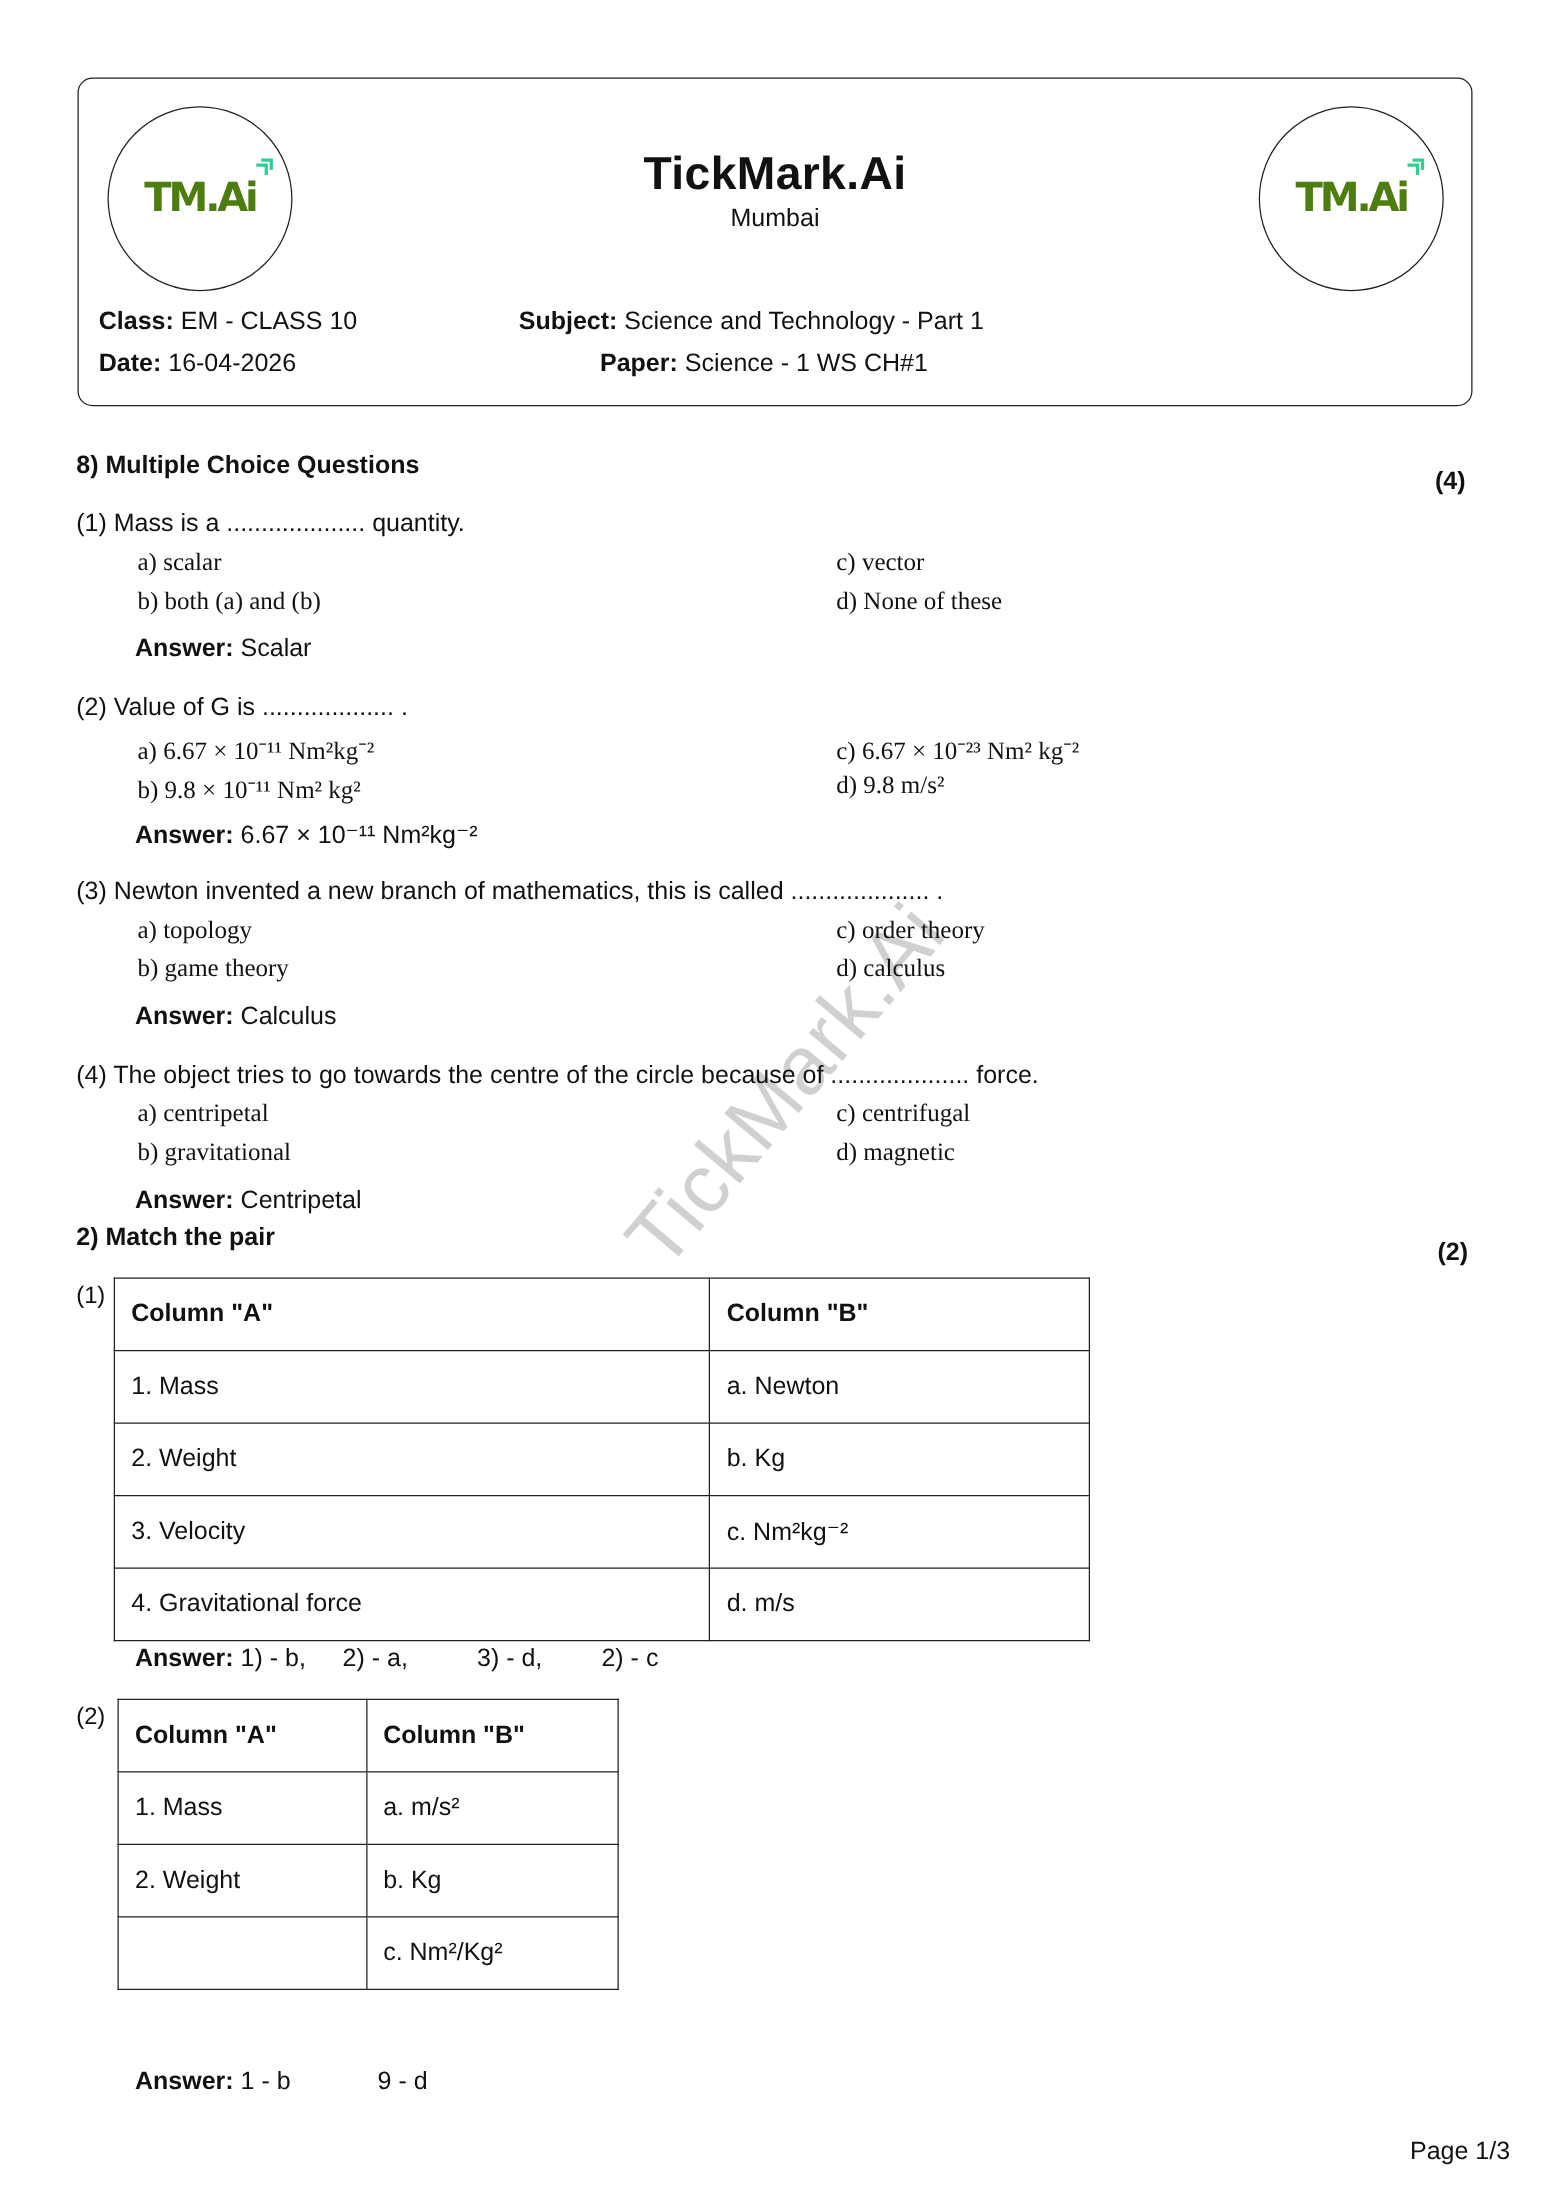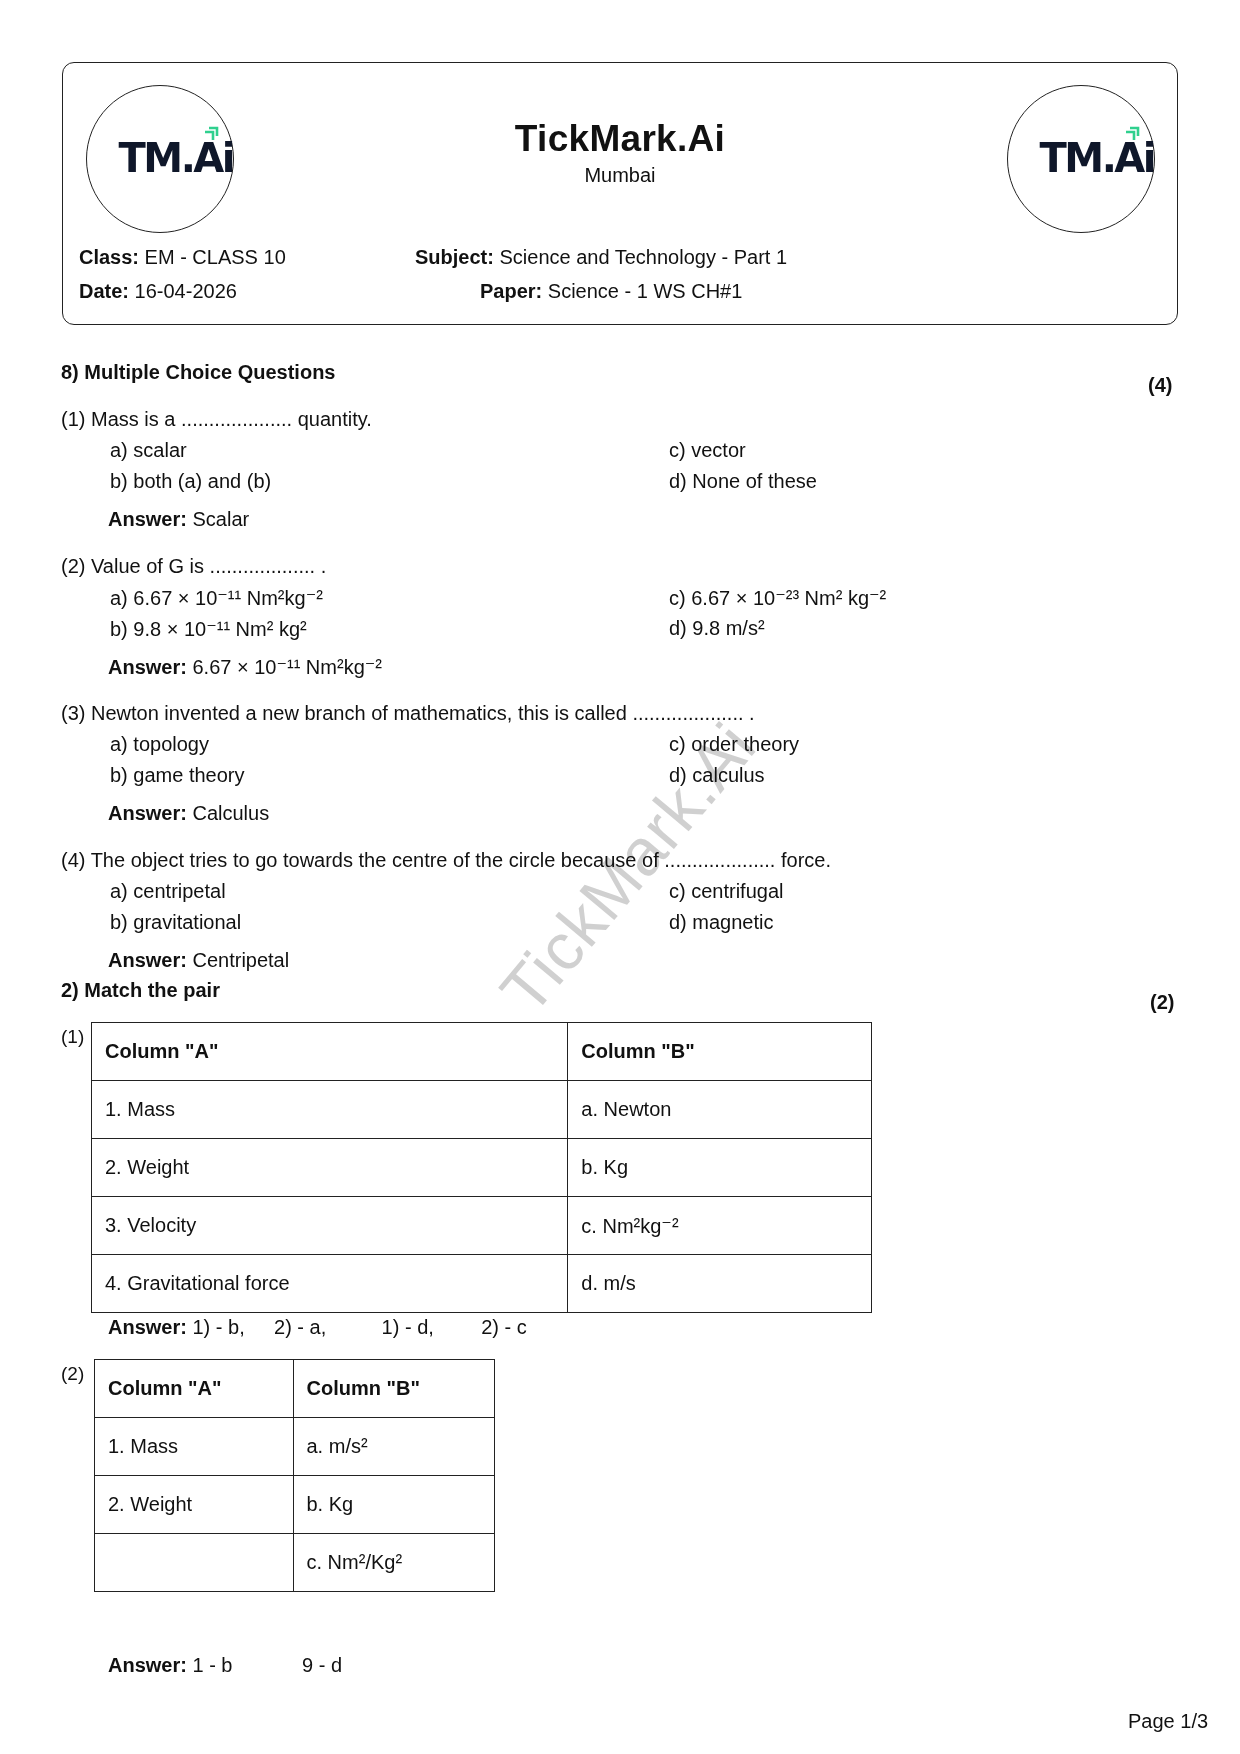--- a/index.html
+++ b/index.html
@@ -25,26 +25,26 @@
     position: absolute;
     width: 148px; height: 148px;
     border: 1.3px solid #222;
     border-radius: 50%;
     background: #fff;
   }
   .logo-text {
     position: absolute;
     left: 0; right: 0;
     top: 48px;
-    text-align: right;
+    text-align: center;
     font-family: "DejaVu Sans", sans-serif;
     font-weight: bold;
-    font-size: 40px;
+    font-size: 32px;
     letter-spacing: -2.5px;
-    color: #0f172a;
+    color: #4d7c0f;
     line-height: 48px;
   }
   .logo-arrow {
     position: absolute;
     right: 14px; top: 40px;
     width: 16px; height: 16px;
   }
   .title {
     position: absolute; left: 0; width: 1240px; top: 118px;
     text-align: center;
@@ -53,21 +53,21 @@
   .subtitle {
     position: absolute; left: 0; width: 1240px; top: 164px;
     text-align: center;
     font-size: 20px;
   }
   .meta { font-size: 20px; }
 
   .section-title { font-size: 20px; font-weight: bold; }
   .marks { font-size: 20px; font-weight: bold; }
   .q { font-size: 20px; }
-  .opt { font-size: 20px; }
+  .opt { font-size: 20px; font-family: Liberation Serif, serif; }
   .ans { font-size: 20px; }
 
   table.match {
     position: absolute;
     border-collapse: collapse;
     font-size: 20px;
   }
   table.match td {
     border: 1.6px solid #222;
     padding: 0 13px;
@@ -211,21 +211,21 @@
   <tr style="height:58px;">
     <td>4. Gravitational force</td>
     <td>d. m/s</td>
   </tr>
 </tbody>
   </table>
 <div class="abs ans" style="left:108px; top:1316px;">
   <b>Answer:</b>
   <span style="display:inline-block; width:42px;">1) - b,</span>
   <span style="display:inline-block; width:100px; padding-left:34px; box-sizing:content-box;">2) - a,</span>
-  <span style="display:inline-block; width:58px; padding-left:2px;">1) - d,</span>
+  <span style="display:inline-block; width:58px; padding-left:2px;">3) - d,</span>
   <span style="display:inline-block; padding-left:38px;">2) - c</span>
 </div>
 
 <div class="abs q" style="left:61px; top:1363px; font-size:19px;">(2)</div>
 <table class="match" style="left:94px; top:1359px; width:401px;">
   <colgroup>
       <col style="width:199px">
       <col style="width:202px">
     </colgroup>
   <tbody>

